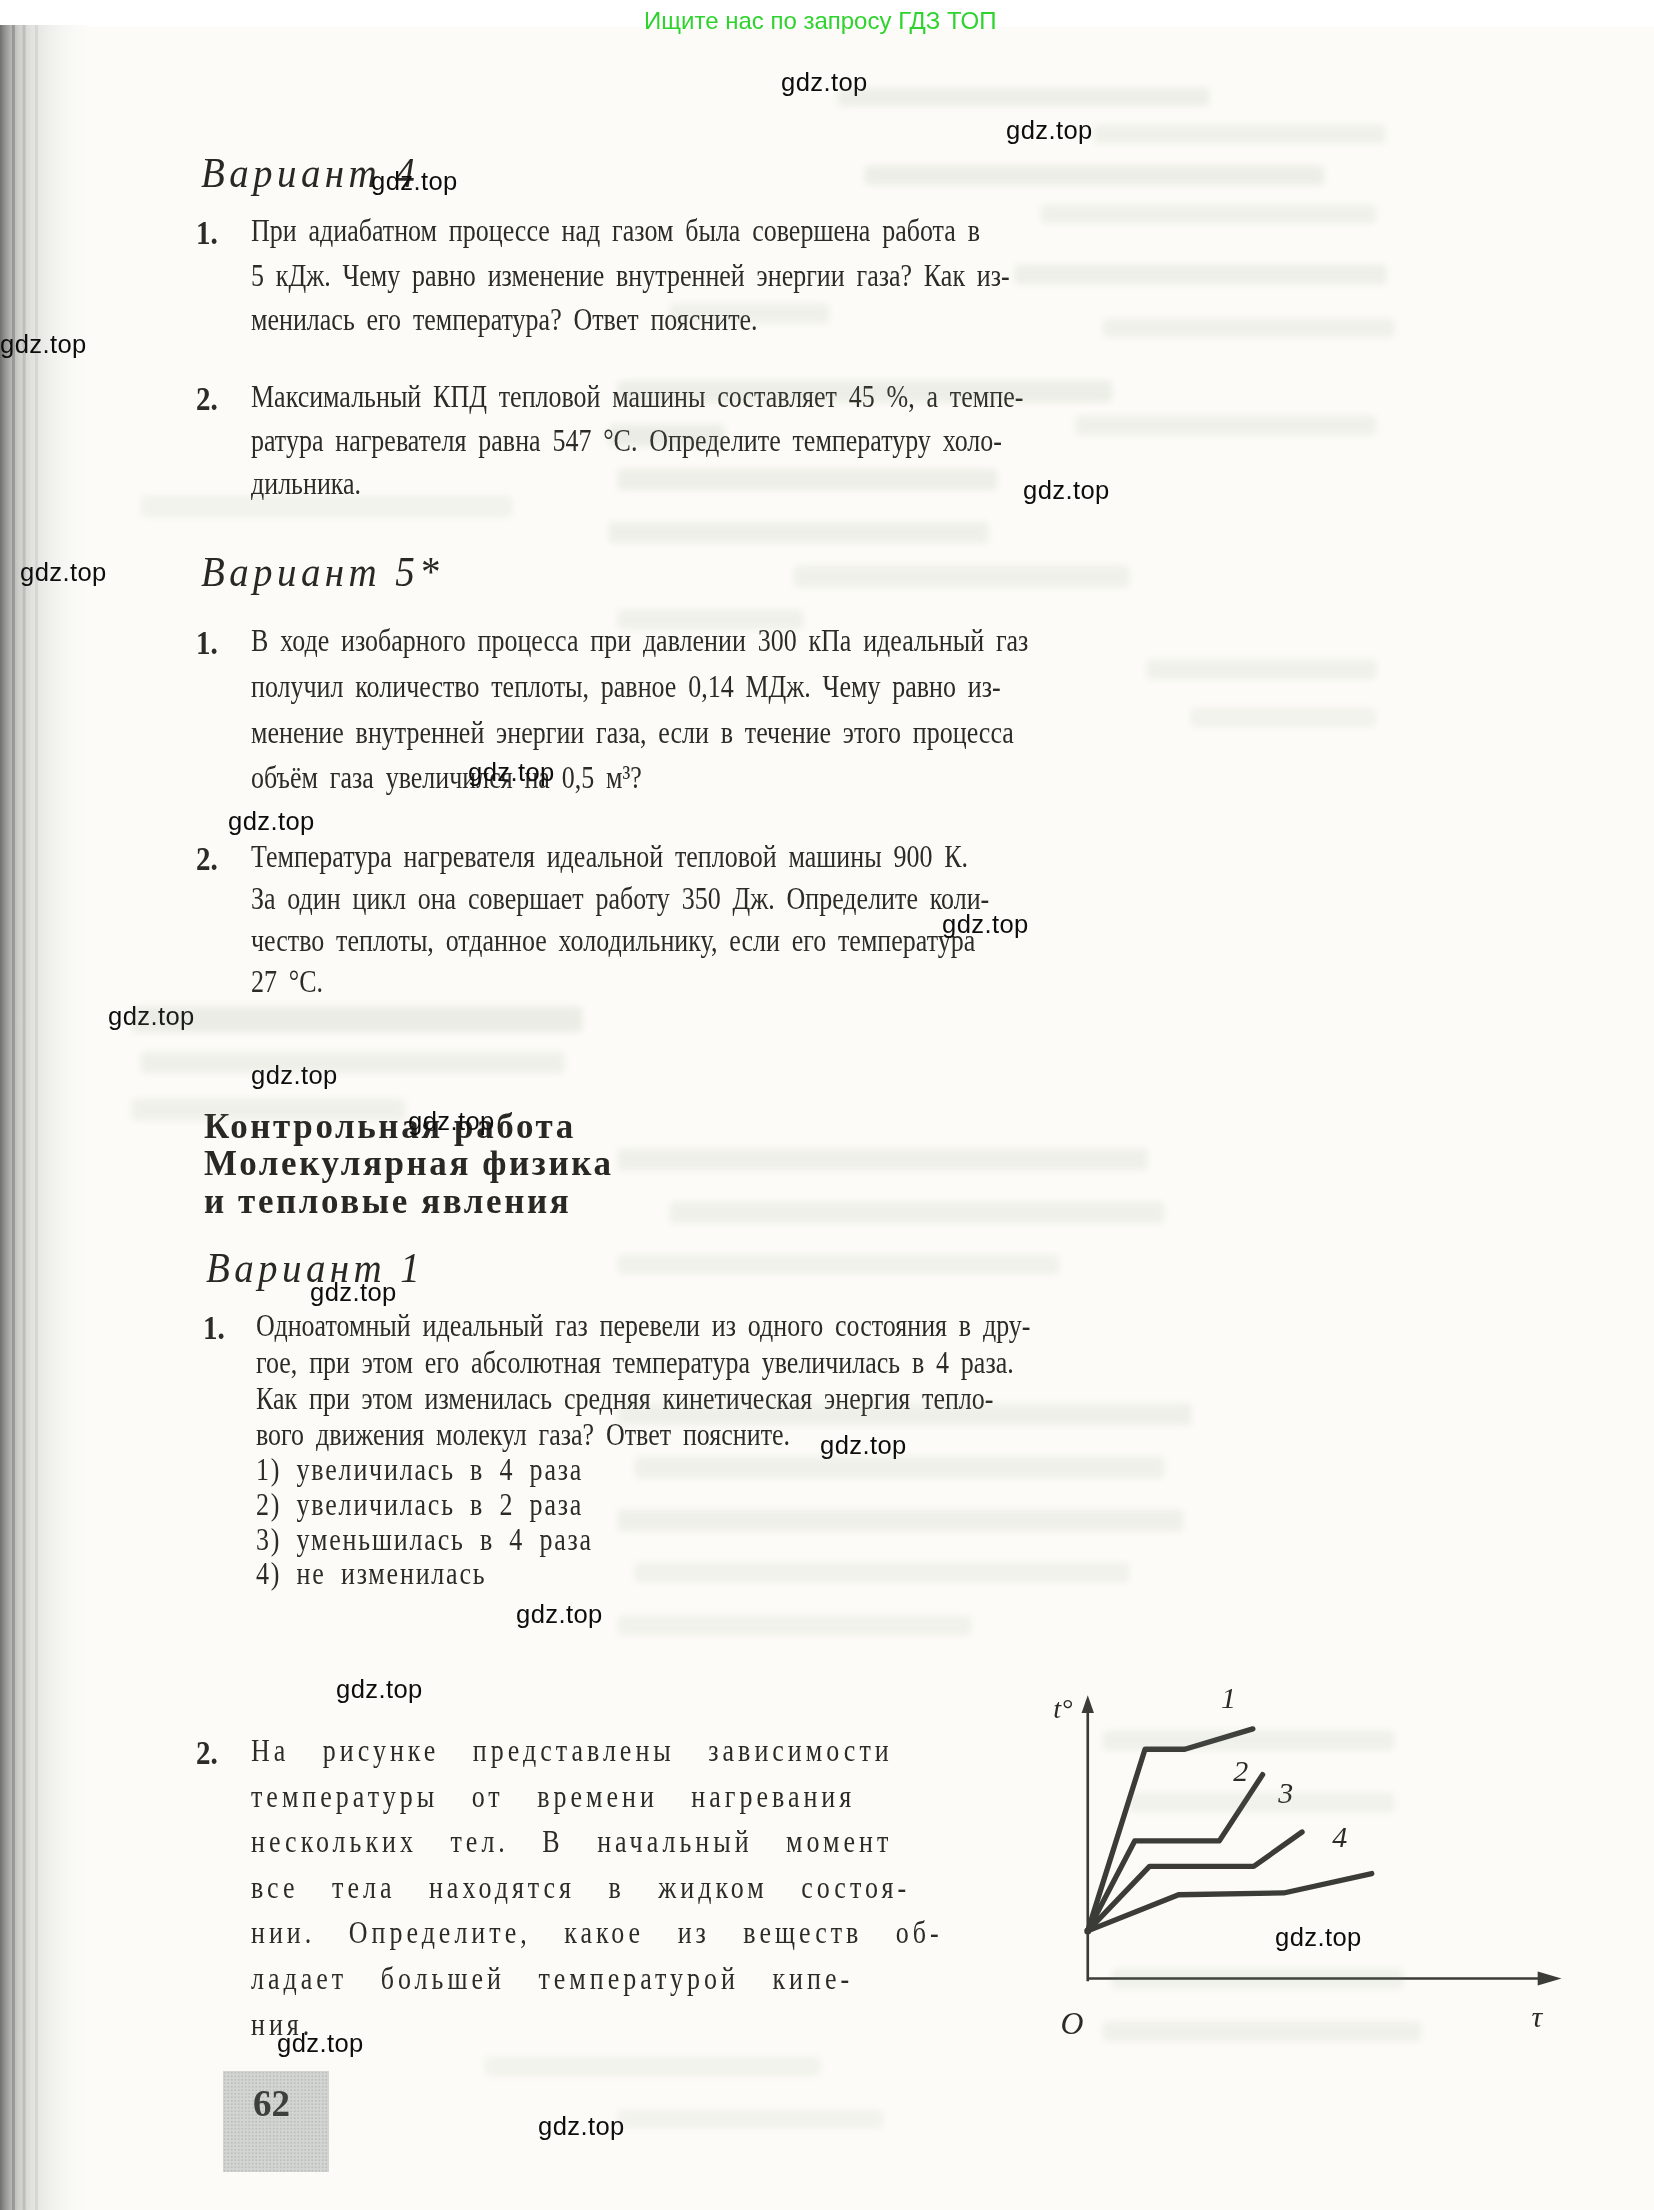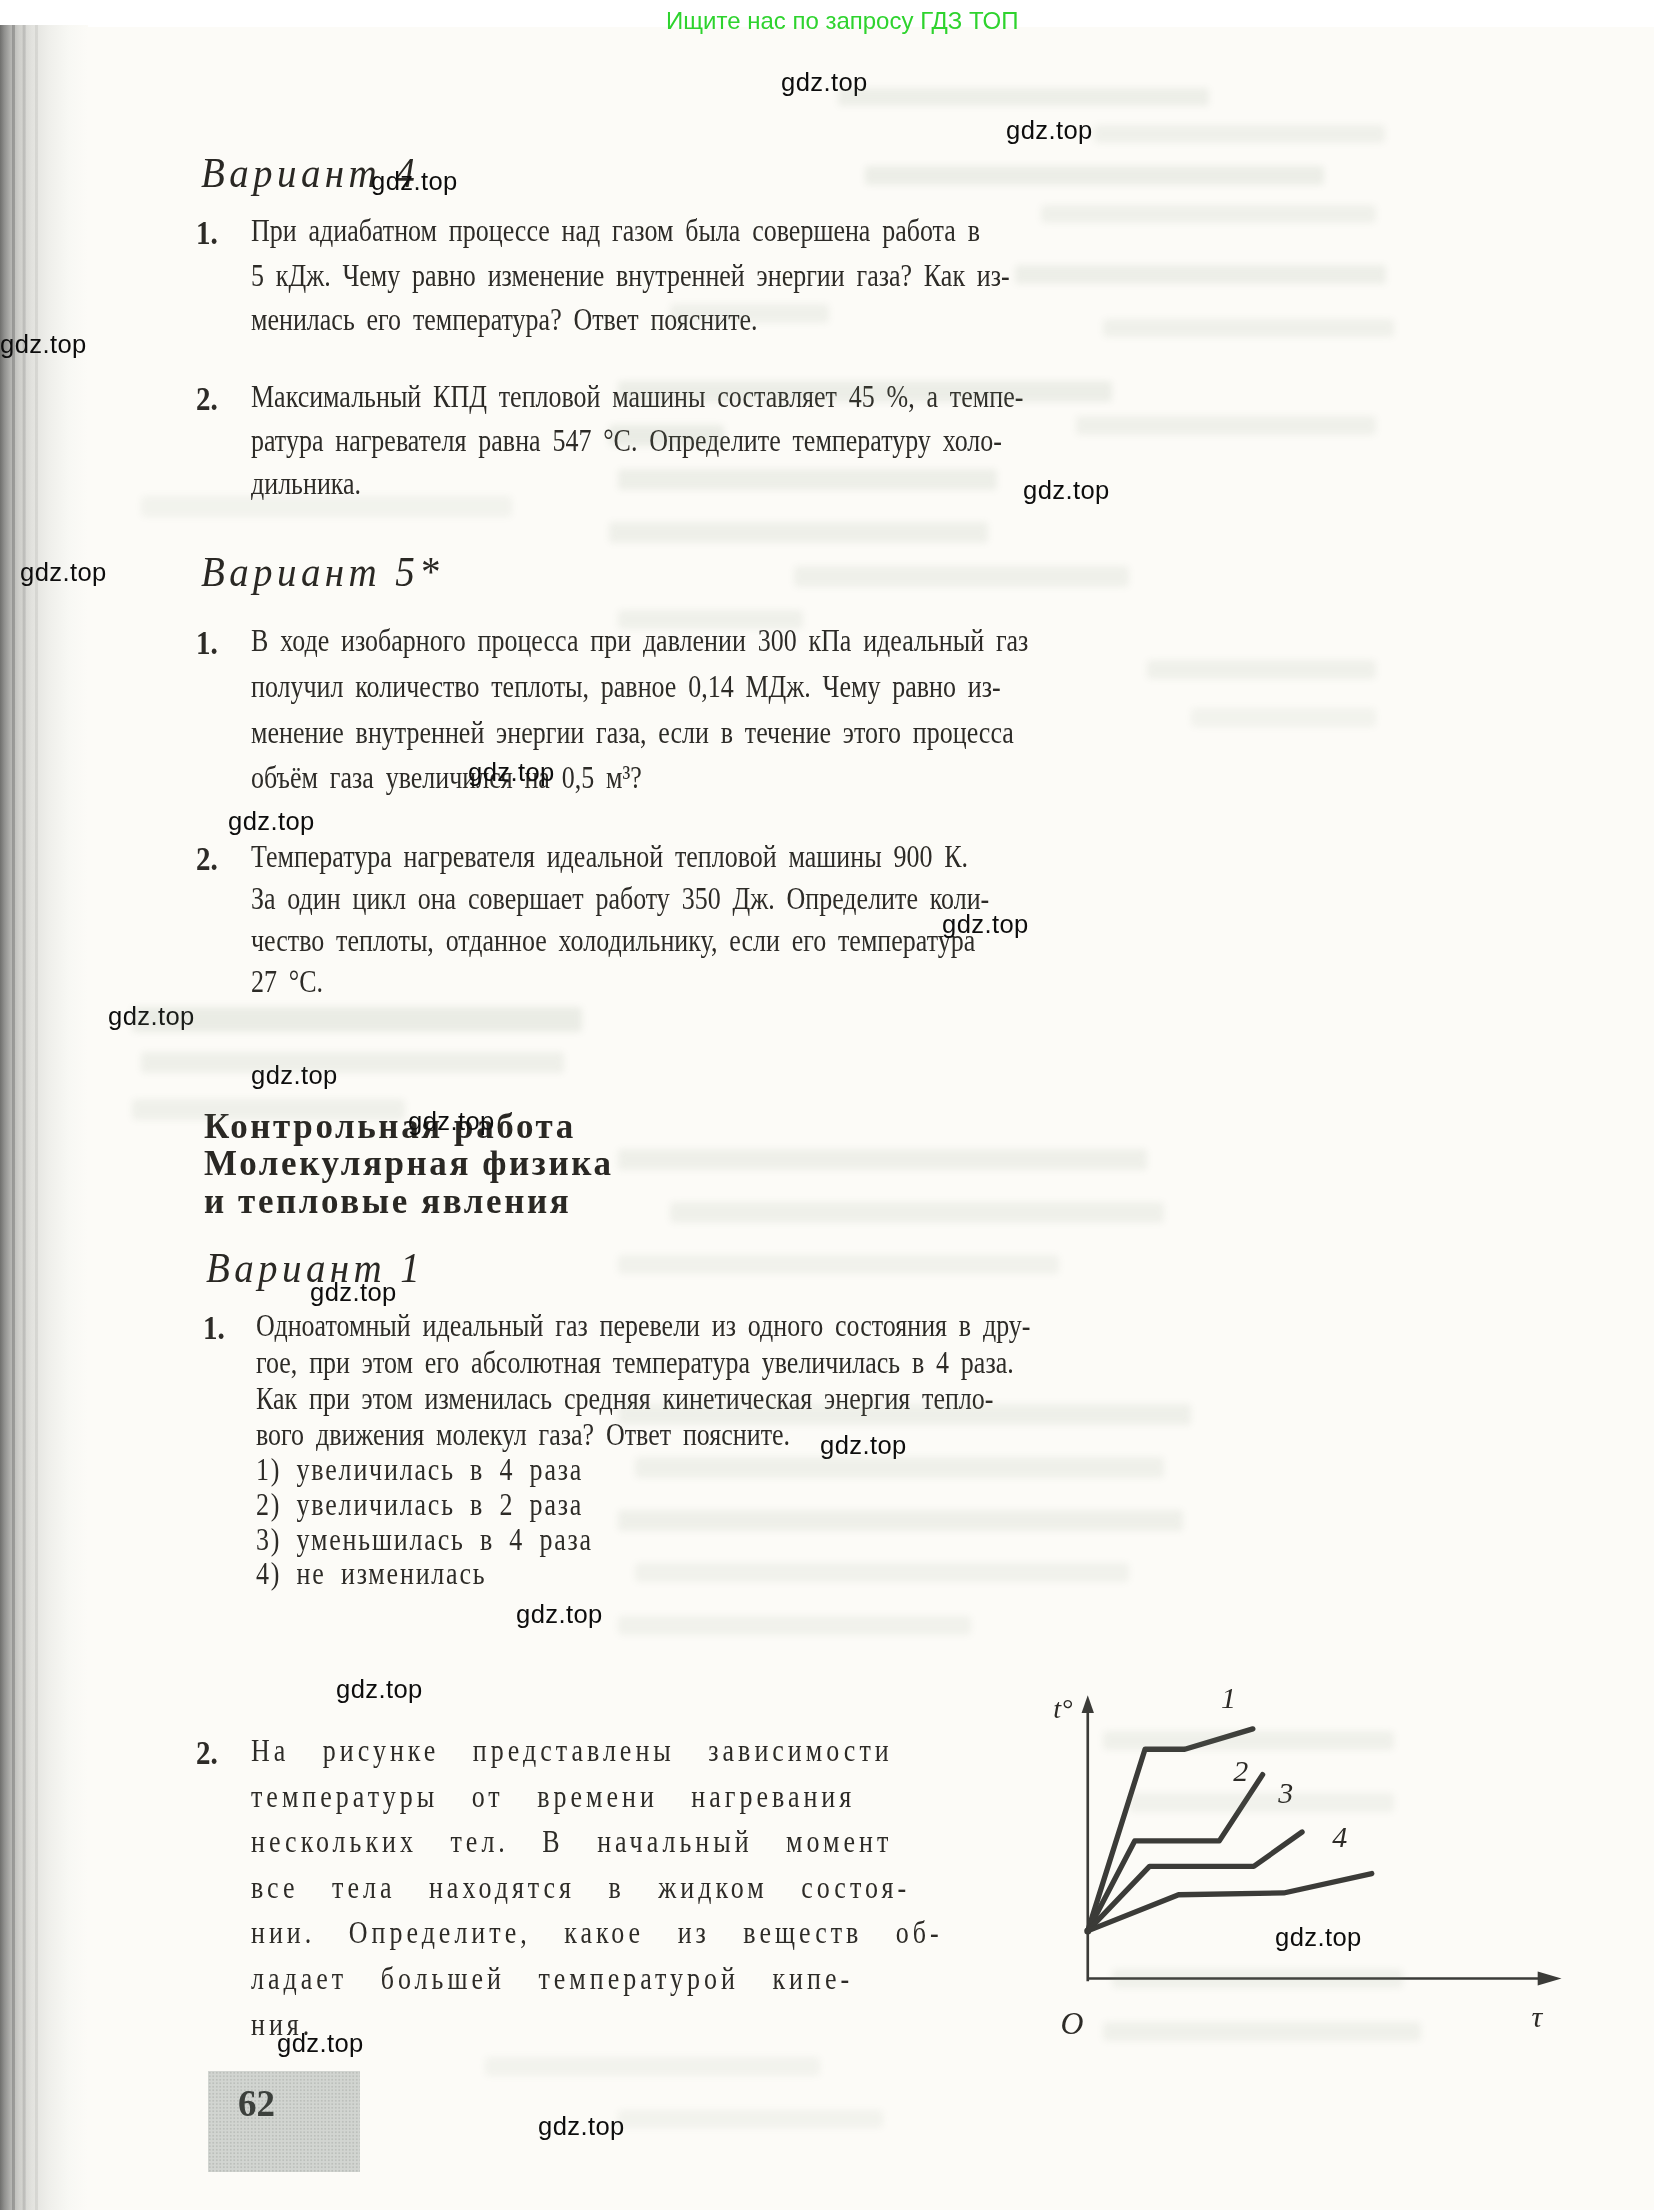--- a/index.html
+++ b/index.html
@@ -12,21 +12,21 @@
   #spine{
     position:absolute; left:0; top:25px; width:88px; height:2186px;
     background:linear-gradient(90deg,#6f6f6d 0px,#90908e 4.4px,#b3b3b0 10.6px,#cfcfcb 19.4px,#e2e2de 32px,#efefeb 49px,#f8f8f4 69px,#fcfbf7 88px);
   }
   #spine:after{
     content:""; position:absolute; left:12.4px; top:0; width:2.6px; height:100%;
     background:rgba(90,90,88,.35); box-shadow:10.6px 0 0 rgba(120,120,118,.25), 23px 0 0 rgba(150,150,146,.18);
   }
   #topband{position:absolute;left:0;top:0;width:100%;height:26.5px;background:#ffffff;}
   .promo{
-    position:absolute; left:666px; top:7px; width:353px;
+    position:absolute; left:644px; top:7px; width:353px;
     font-family:"Liberation Sans", sans-serif; font-size:24px; color:#2ed32e;
     white-space:nowrap;
   }
   .wm{
     position:absolute; font-family:"Liberation Sans", sans-serif;
     font-size:25.6px; color:#0d0d0d; white-space:nowrap; letter-spacing:0.4px;
   }
   .ghost{position:absolute; background:rgba(118,138,112,.9); filter:blur(3.5px); border-radius:3.5px;}
   .vh{
     position:absolute; font-style:italic; font-size:39px; color:#2a2824;
@@ -43,25 +43,24 @@
   .bl{
     position:absolute; font-size:26px; color:#2d2b27; white-space:nowrap;
     word-spacing:5.3px; transform:scaleY(1.2); transform-origin:top left;
   }
   .bl.wide{letter-spacing:4px; word-spacing:23px;}
   .choice{
     position:absolute; font-size:26px; color:#2d2b27; white-space:nowrap;
     word-spacing:7px; letter-spacing:1.8px; transform:scaleY(1.2); transform-origin:top left;
   }
   #pagenum-box{
-    position:absolute; left:208px; top:2071px; width:124px; height:101px;
+    position:absolute; left:223px; top:2071px; width:106px; height:101px;
     background:#d2d5d1;
     background-image:radial-gradient(rgba(110,115,110,.22) 0.9px, transparent 1.1px);
     background-size:3.5px 3.5px;
-    padding-left:28px;
   }
   #pagenum{
     position:absolute; left:30px; top:10.6px;
     font-weight:bold; font-size:37px; color:#3c403c; font-family:"Liberation Serif",serif;
   }
   .footer-line{
     position:absolute; left:0; top:2176px; width:1654px; text-align:center;
     font-family:"Liberation Sans", sans-serif; font-size:24px; color:#8a3ad0;
     letter-spacing:0.9px;
   }

